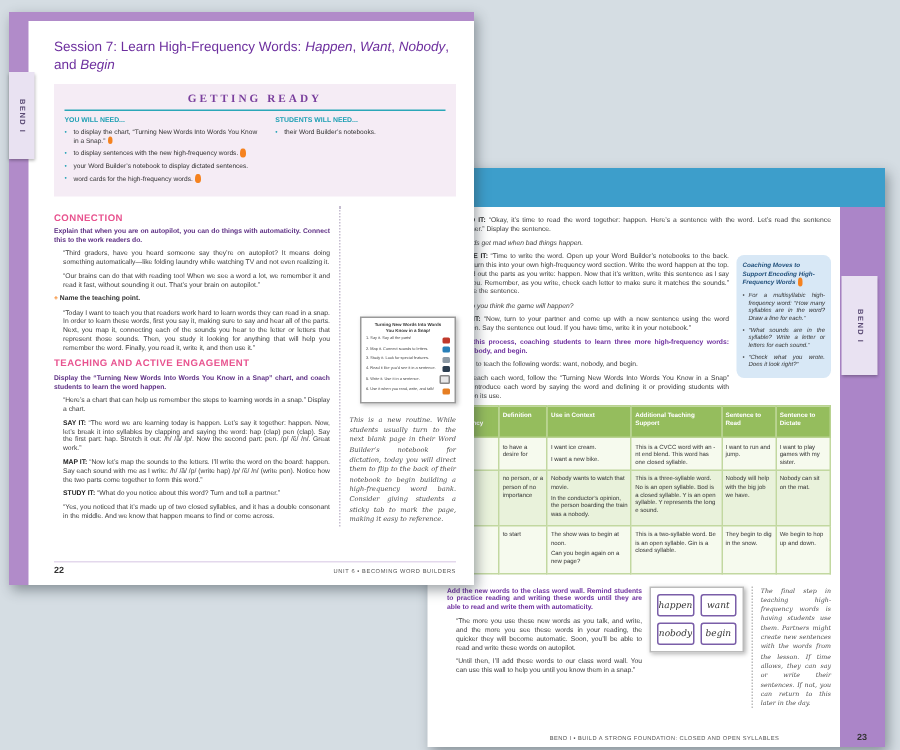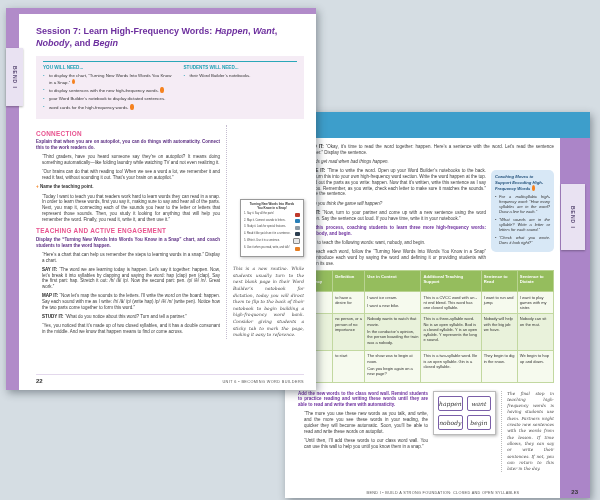--- a/index.html
+++ b/index.html
@@ -8,21 +8,21 @@
   .page{position:absolute;background:#fff;box-shadow:2px 3px 8px rgba(40,50,60,.45);}
 
   
   .lp{left:6px;top:8px;width:310px;height:382px;z-index:2;}
   .lp-topbar{position:absolute;top:0;left:0;right:0;height:6px;background:#b18bc9;}
   .lp-band{position:absolute;top:6px;left:0;bottom:0;width:13px;background:#b18bc9;}
   .lp-tab{position:absolute;top:40px;left:0;width:17px;height:58px;background:#e9e2f2;
           box-shadow:0 1px 2px rgba(0,0,0,.3);display:flex;align-items:center;justify-content:center;}
   .tab-text{writing-mode:vertical-rl;font-size:5px;font-weight:bold;letter-spacing:1px;color:#5a4a74;}
   .lp-content{position:absolute;left:30px;top:12px;right:12px;bottom:4px;}
-  h1.session{font-size:9px;color:#6d2f9e;margin:5px 0 7px;line-height:1.35;font-weight:bold;}
+  h1.session{font-size:9px;color:#6d2f9e;margin:5px 0 7px;line-height:1.35;font-weight:normal;}
   h1.session .wd{font-style:italic;}
   .gr-box{background:#f5ecf5;padding:5px 7px 6px;margin-bottom:6px;}
   .gr-title{text-align:center;font-family:"Liberation Serif",serif;font-size:7.5px;font-weight:bold;
             letter-spacing:2px;color:#7a3f9d;margin-bottom:3px;}
   .gr-rule{border-top:1px solid #2aa7b8;margin-bottom:3px;}
   .gr-cols{display:flex;gap:10px;}
   .gr-col1{flex:1.15;} .gr-col2{flex:1;}
   .gr-label{color:#1fa0b4;font-weight:bold;font-size:4.6px;margin-bottom:2.5px;}
   .gr-list{margin:0;padding:0;list-style:none;font-size:4.4px;color:#333;line-height:1.3;}
   .gr-list li{padding-left:6px;position:relative;margin-bottom:2.5px;}
@@ -203,20 +203,21 @@
   <div class="lp-topbar"></div>
   <div class="lp-band"></div>
   <div class="lp-tab">
     <span class="tab-text">BEND I</span>
   </div>
 
   <div class="lp-content">
     <h1 class="session"><span>Session 7: Learn High-Frequency Words: </span><span class="wd">Happen</span><span>, </span><span class="wd">Want</span><span>, </span><span class="wd">Nobody</span><span>, and </span><span class="wd">Begin</span></h1>
 
     <div class="gr-box">
+      <div class="gr-title">GETTING READY</div>
       <div class="gr-rule"></div>
       <div class="gr-cols">
         <div class="gr-col1">
           <div class="gr-label">YOU WILL NEED...</div>
           <ul class="gr-list">
             <li><span>to display the chart, “Turning New Words Into Words You Know in a Snap.”</span><span class="flame"></span></li>
             <li><span>to display sentences with the new high-frequency words.</span><span class="flame"></span></li>
             <li><span>your Word Builder’s notebook to display dictated sentences.</span></li>
             <li><span>word cards for the high-frequency words.</span><span class="flame"></span></li>
           </ul>

